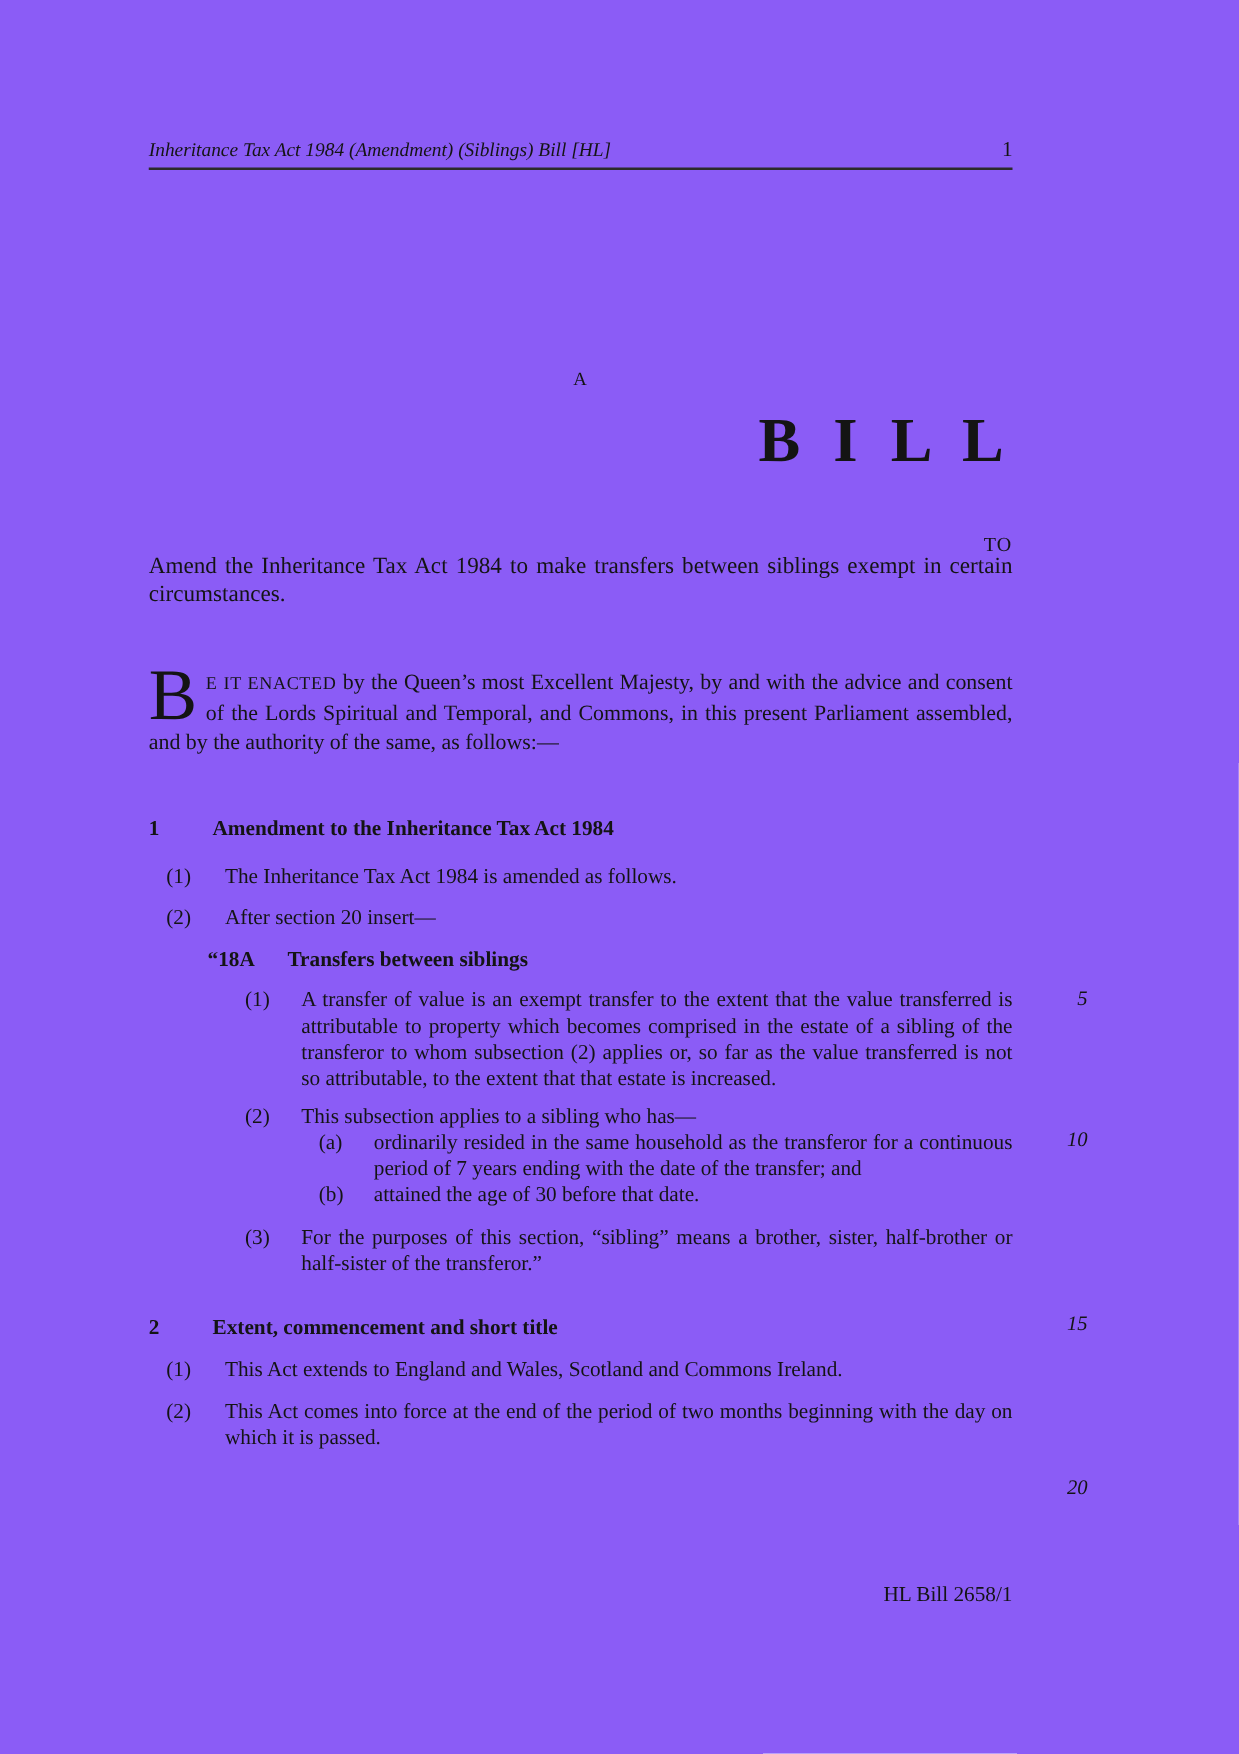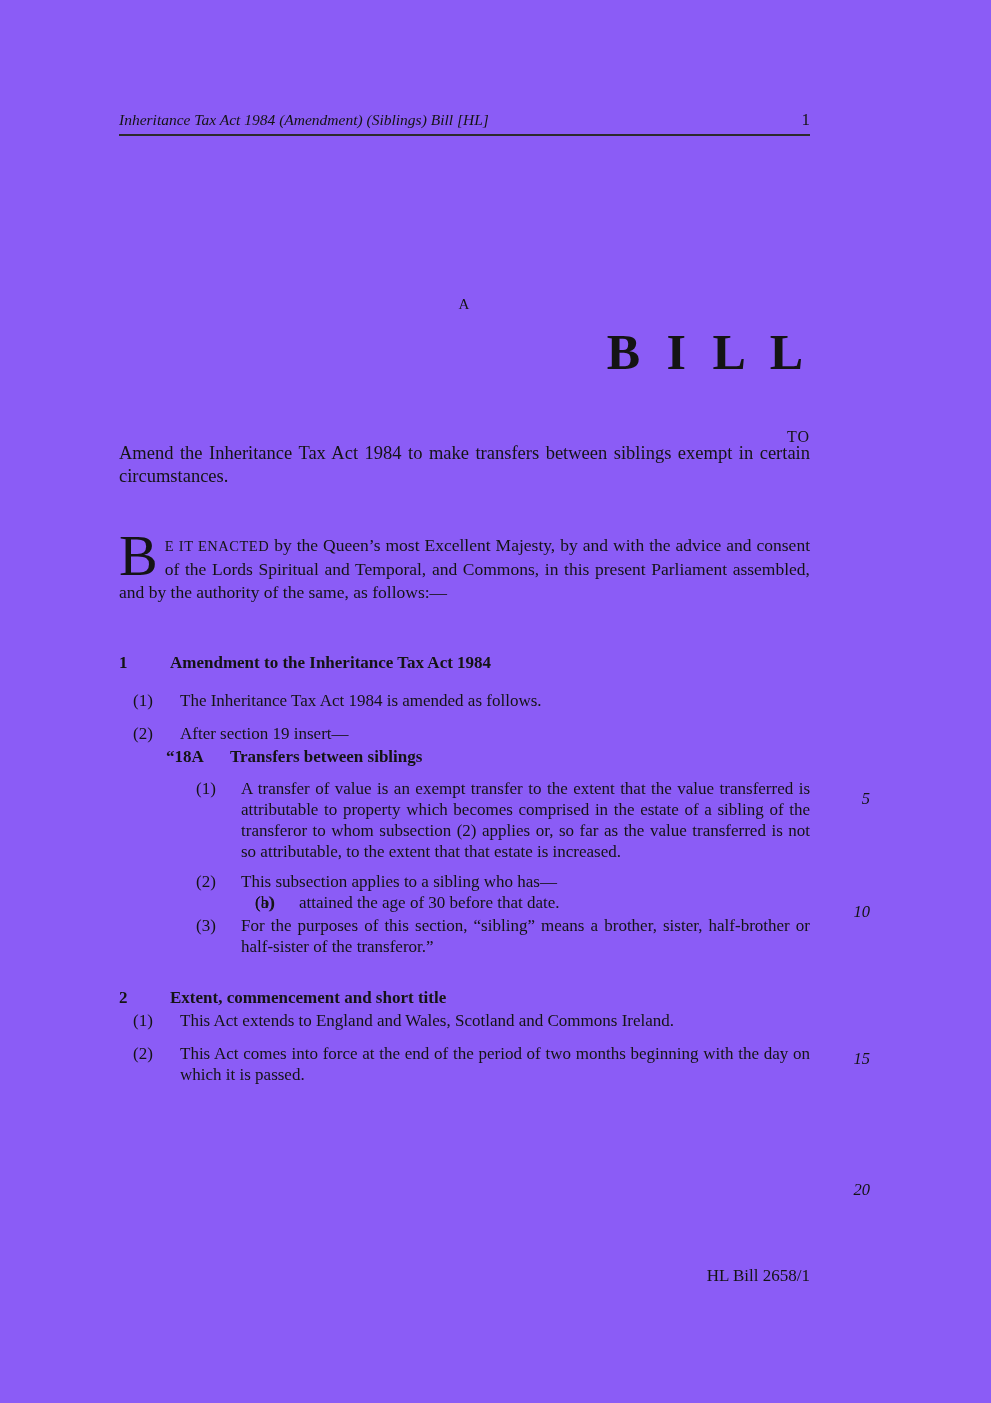--- a/index.html
+++ b/index.html
@@ -49,21 +49,21 @@
   .sec-num{position:absolute;left:0;}
   .sub{position:relative;padding-left:61px;text-align:justify;}
   .sub > .marker{position:absolute;left:14px;}
   .ins-heading{position:relative;padding-left:111px;font-weight:bold;}
   .ins-heading > .marker{position:absolute;left:47px;}
   .sub.q{padding-left:122px;}
   .sub.q > .marker{left:77px;}
   .para{position:relative;padding-left:180px;text-align:justify;}
   .para > .marker{position:absolute;left:136px;}
   .mt9{margin-top:9px;}  .mt11{margin-top:11px;} .mt12{margin-top:12px;}
-  .mt13{margin-top:2px;} .mt17{margin-top:17px;} .mt30{margin-top:30px;}
+  .mt13{margin-top:13px;} .mt17{margin-top:17px;} .mt30{margin-top:30px;}
   
   .lineno{
     position:absolute;left:818px;width:52px;text-align:right;
     font-style:italic;font-size:16.5px;line-height:21px;
   }
   .ln5{top:788px;} .ln10{top:901px;} .ln15{top:1020px;margin-top:28px;} .ln20{top:1179px;}
   
   .footer{
     position:absolute;left:119px;top:1266px;width:691px;
     display:flex;justify-content:flex-end;align-items:baseline;
@@ -97,39 +97,40 @@
       <span>Amendment to the Inheritance Tax Act 1984</span>
     </div>
 
     <div class="sub mt17">
       <span class="marker">(1)</span>
       <span>The Inheritance Tax Act 1984 is amended as follows.</span>
     </div>
 
     <div class="sub mt12">
       <span class="marker">(2)</span>
-      <span>After section 19 insert—</span>
+      <span>After section 20 insert—</span>
     </div>
 
     <div class="ins-heading mt13">
       <span class="marker">“18A</span>
       <span>Transfers between siblings</span>
     </div>
 
     <div class="sub q mt11">
       <span class="marker">(1)</span>
       <span>A transfer of value is an exempt transfer to the extent that the value transferred is attributable to property which becomes comprised in the estate of a sibling of the transferor to whom subsection (2) applies or, so far as the value transferred is not so attributable, to the extent that that estate is increased.</span>
     </div>
 
     <div class="sub q mt9">
       <span class="marker">(2)</span>
       <span>This subsection applies to a sibling who has—</span>
     </div>
     <div class="para">
       <span class="marker">(a)</span>
+      <span>ordinarily resided in the same household as the transferor for a continuous period of 7 years ending with the date of the transfer; and</span>
     </div>
     <div class="para">
       <span class="marker">(b)</span>
       <span>attained the age of 30 before that date.</span>
     </div>
 
     <div class="sub q mt13">
       <span class="marker">(3)</span>
       <span>For the purposes of this section, “sibling” means a brother, sister, half-brother or half-sister of the transferor.”</span>
     </div>

